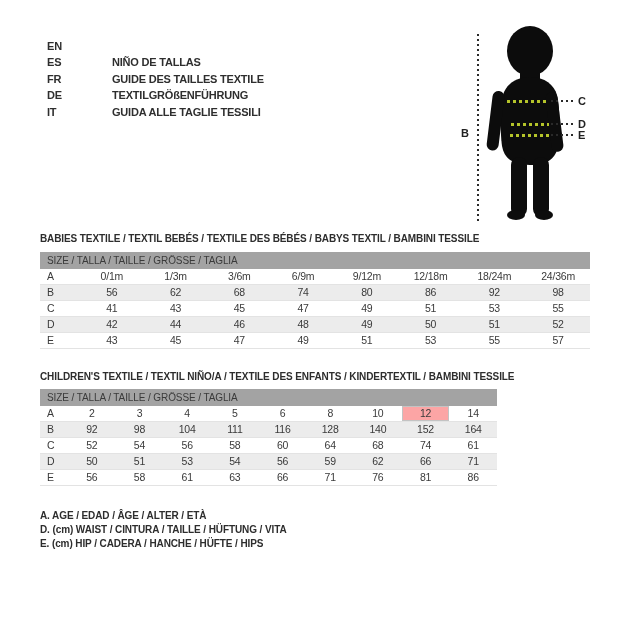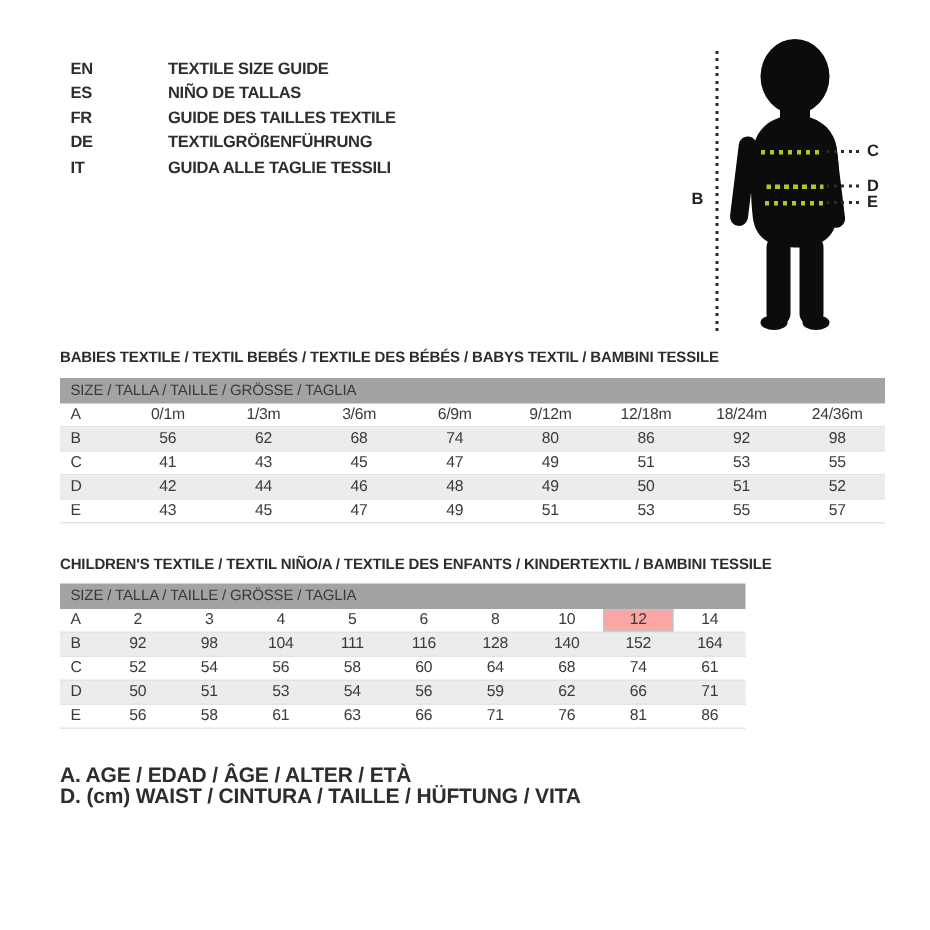--- a/index.html
+++ b/index.html
@@ -29,29 +29,28 @@
   .trow{display:flex;height:16px;box-sizing:border-box;border-bottom:1px solid #e3e3e3;
     font-size:10.5px;line-height:15px;letter-spacing:-0.2px;color:#3a3a3a;}
   .trow.zebra{background:#ececec;}
   .tcell{flex:1;text-align:center;}
   .tcell.rowlabel{flex:none;text-align:left;padding-left:7px;box-sizing:border-box;}
   .babies .tcell.rowlabel{width:40px;}
   .children .tcell.rowlabel{width:28px;}
   .tcell.hl{outline:1px solid #c3c3c3;outline-offset:-1px;background:#fca5a5;}
   
   .legend{position:absolute;left:40px;top:509px;}
-  .legend-line{font-size:14px;font-weight:700;color:#2d2d2d;line-height:14.2px;letter-spacing:-0.1px;}
+  .legend-line{font-size:10px;font-weight:700;color:#2d2d2d;line-height:14.2px;letter-spacing:-0.1px;}
 </style>
 </head>
 <body>
 
 <div class="lang-block">
   <div class="lang-row">
     <span class="lang-code">EN</span>
-    <span class="lang-label">TEXTILE SIZE GUIDE</span>
   </div>
   <div class="lang-row">
     <span class="lang-code">ES</span>
     <span class="lang-label">NIÑO DE TALLAS</span>
   </div>
   <div class="lang-row">
     <span class="lang-code">FR</span>
     <span class="lang-label">GUIDE DES TAILLES TEXTILE</span>
   </div>
   <div class="lang-row">
@@ -220,13 +219,14 @@
         <div class="tcell">76</div>
         <div class="tcell">81</div>
         <div class="tcell">86</div>
       </div>
     </div>
 </div>
 
 <div class="legend">
   <div class="legend-line">A. AGE / EDAD / ÂGE / ALTER / ETÀ</div>
   <div class="legend-line">D. (cm) WAIST / CINTURA / TAILLE / HÜFTUNG / VITA</div>
+  <div class="legend-line">E. (cm) HIP / CADERA / HANCHE / HÜFTE / HIPS</div>
 </div>
 
 </body></html>

